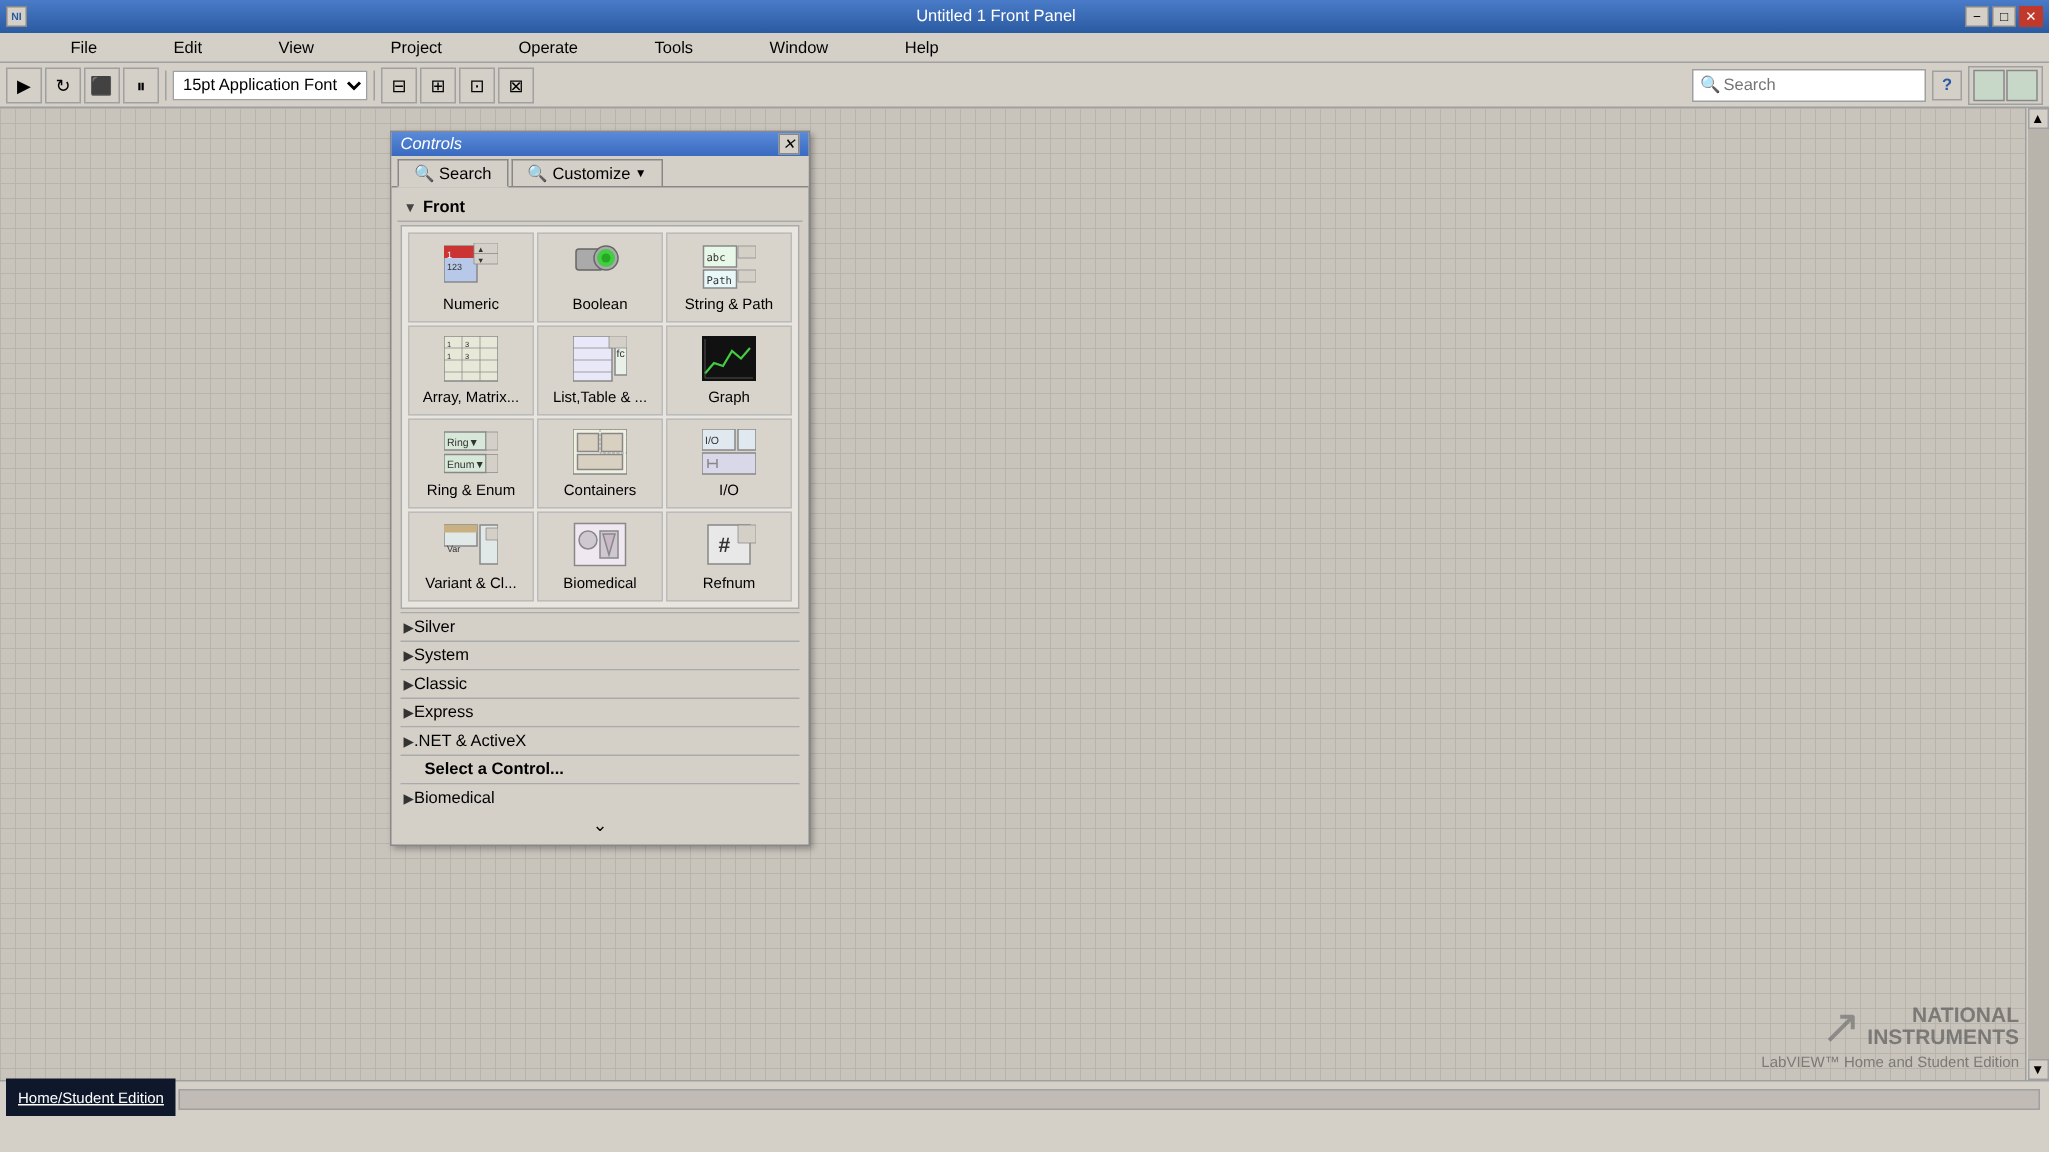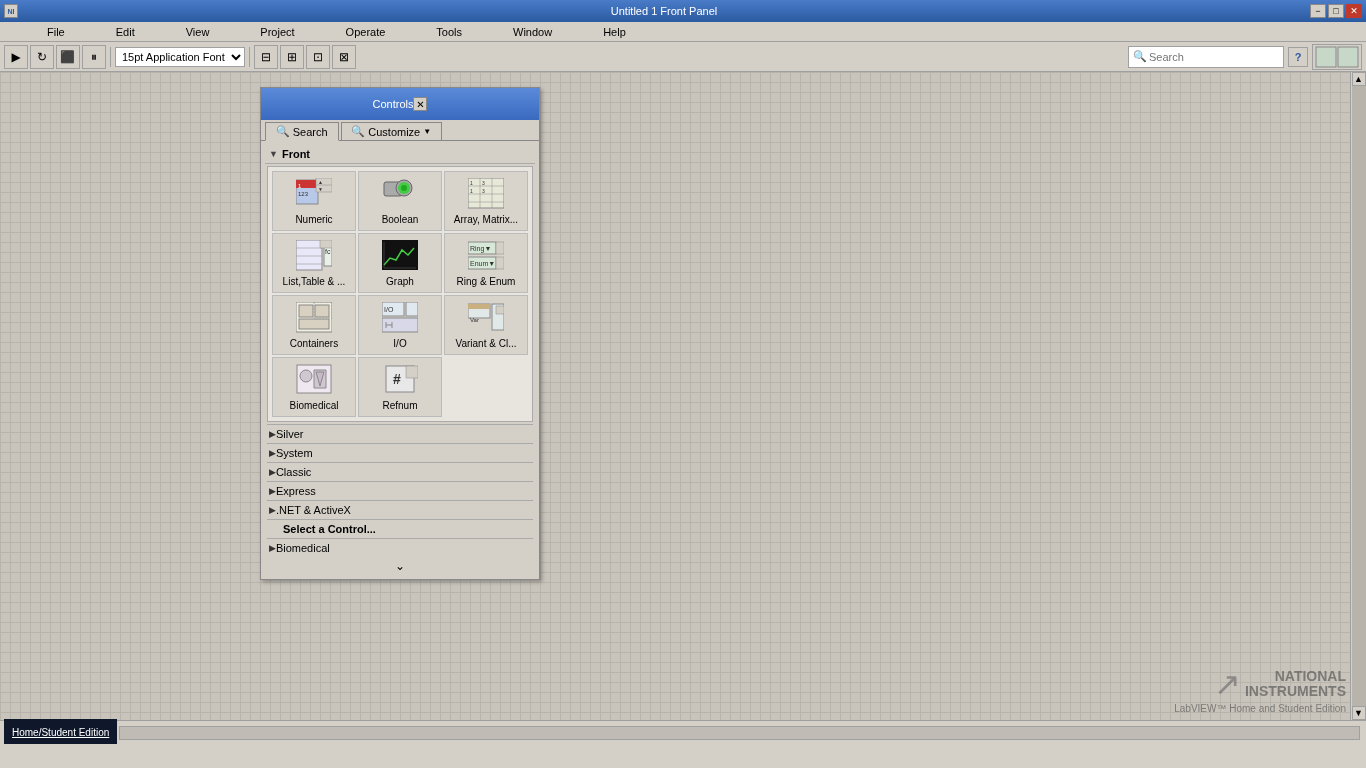--- a/index.html
+++ b/index.html
@@ -105,26 +105,27 @@
       top: 15px;
       left: 260px;
       width: 280px;
       background: #d4d0c8;
       border: 1px solid #888;
       box-shadow: 2px 2px 4px rgba(0,0,0,0.3);
     }
     .panel-header {
       background: linear-gradient(to bottom, #5a8ad8 0%, #3a6ac0 100%);
       color: white;
-      height: 32px;
-      display: flex;
-      align-items: center;
-      justify-content: center;
+      height: 16px;
+      display: flex;
+      align-items: center;
+      justify-content: space-between;
       padding: 0 6px;
       font-size: 11px;
+      font-style: italic;
     }
     .panel-close-btn {
       width: 14px; height: 14px; background: #d4d0c8; border: 1px solid #888;
       cursor: pointer; display: flex; align-items: center; justify-content: center;
       font-size: 10px; color: #000;
     }
 
     
     .panel-tabs {
       display: flex;
@@ -405,20 +406,33 @@
               <svg width="36" height="32">
                 <rect x="2" y="4" width="18" height="14" rx="2" fill="#aaa" stroke="#666" stroke-width="1"></rect>
                 <circle cx="22" cy="10" r="8" fill="#aaaaaa" stroke="#666" stroke-width="1"></circle>
                 <circle cx="22" cy="10" r="6" fill="#44cc44"></circle>
                 <circle cx="22" cy="10" r="3" fill="#22aa22"></circle>
               </svg>
             </div>
             <span class="grid-item-label">Boolean</span>
           </div>
 
+          <div class="grid-item">
+            <div class="grid-item-icon">
+              <svg width="36" height="32">
+                <rect x="1" y="2" width="22" height="14" fill="#e8f8e8" stroke="#888" stroke-width="1"></rect>
+                <text x="3" y="12" font-size="7" fill="#333" font-family="monospace">abc</text>
+                <rect x="1" y="18" width="22" height="12" fill="#e8f8f8" stroke="#888" stroke-width="1"></rect>
+                <text x="3" y="27" font-size="7" fill="#333" font-family="monospace">Path</text>
+                <polygon points="24,2 36,2 36,10 24,10" fill="#d4d0c8" stroke="#888" stroke-width="0.5"></polygon>
+                <polygon points="24,18 36,18 36,26 24,26" fill="#d4d0c8" stroke="#888" stroke-width="0.5"></polygon>
+              </svg>
+            </div>
+            <span class="grid-item-label">String &amp; Path</span>
+          </div>
 
           <div class="grid-item">
             <div class="grid-item-icon">
               <svg width="36" height="32">
                 <rect x="0" y="0" width="36" height="30" fill="#e8e8d8" stroke="#888" stroke-width="1"></rect>
                 <line x1="0" y1="8" x2="36" y2="8" stroke="#888" stroke-width="0.5"></line>
                 <line x1="0" y1="16" x2="36" y2="16" stroke="#888" stroke-width="0.5"></line>
                 <line x1="0" y1="24" x2="36" y2="24" stroke="#888" stroke-width="0.5"></line>
                 <line x1="12" y1="0" x2="12" y2="30" stroke="#888" stroke-width="0.5"></line>
                 <line x1="24" y1="0" x2="24" y2="30" stroke="#888" stroke-width="0.5"></line>

